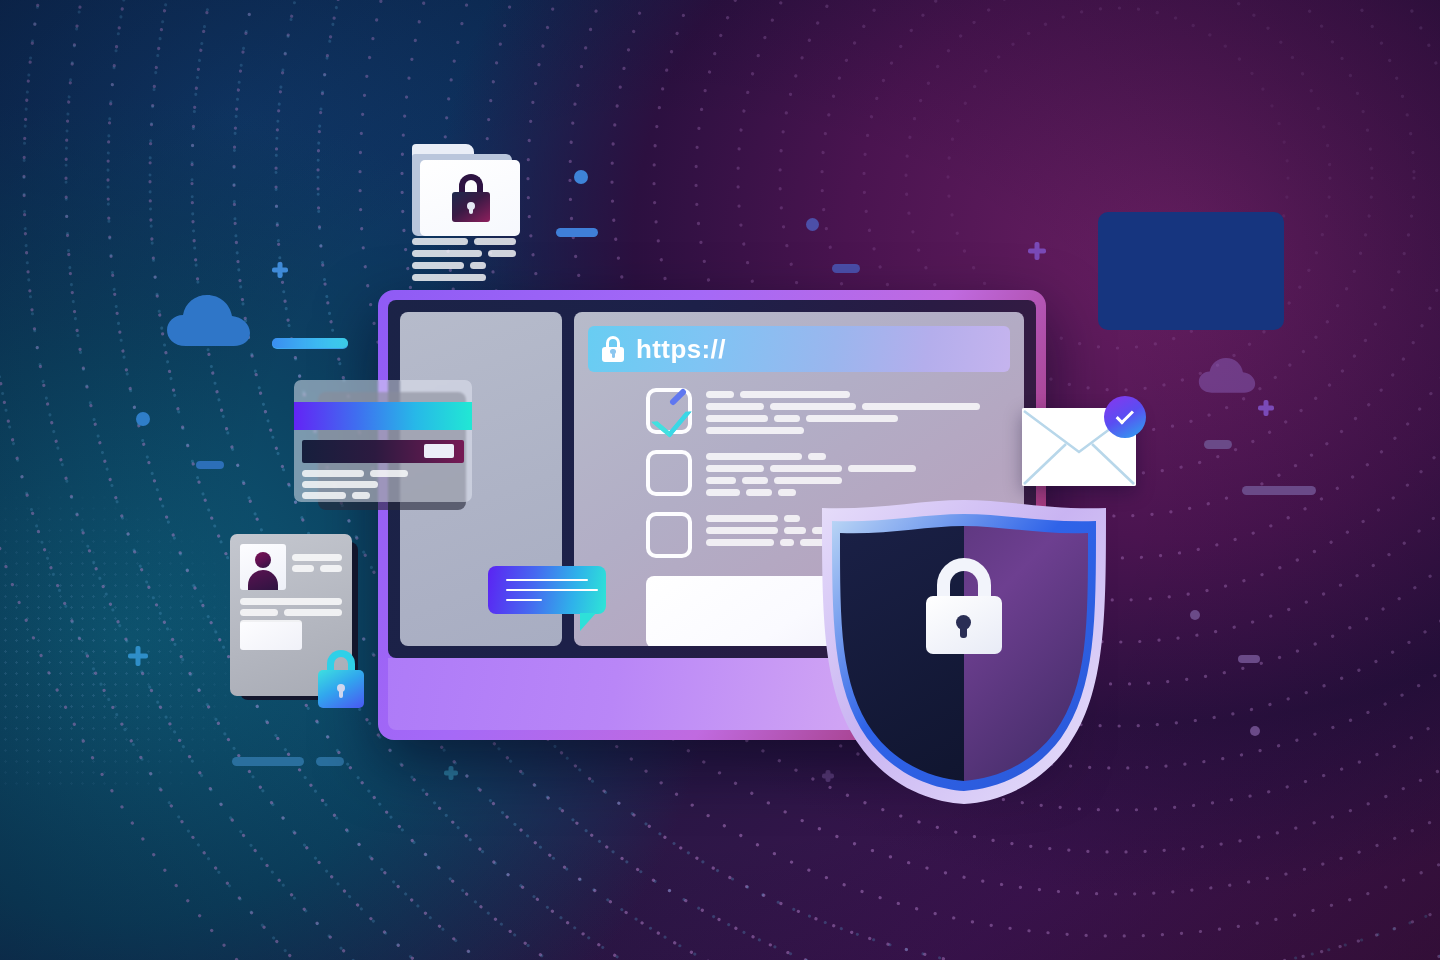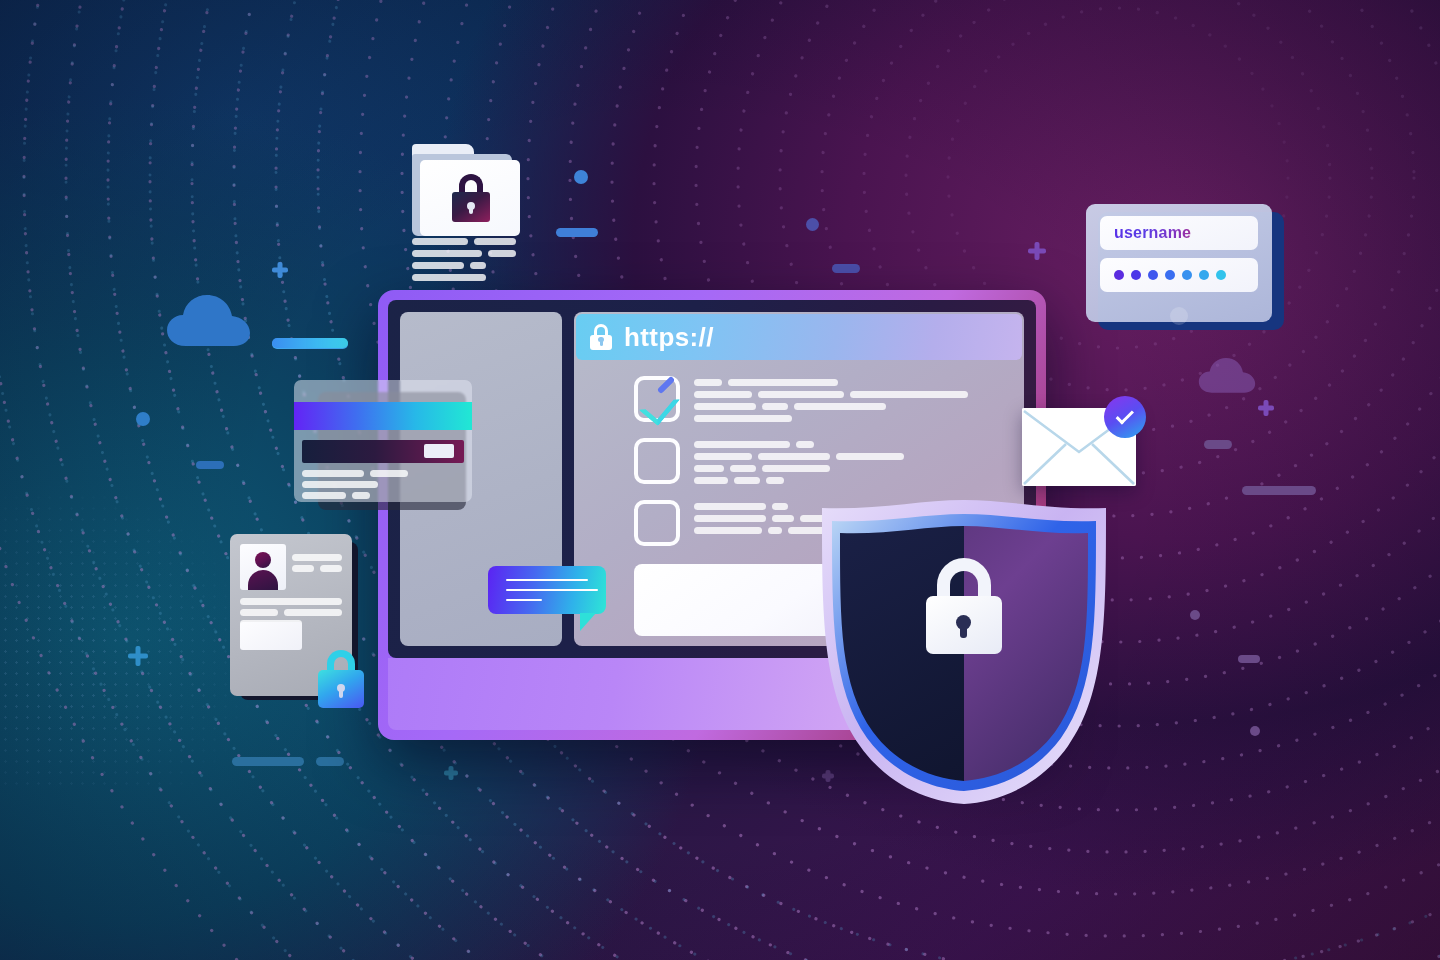--- a/index.html
+++ b/index.html
@@ -83,21 +83,21 @@
     width: 162px;
     border-radius: 8px;
     background: linear-gradient(160deg, #b6bbcb 0%, #aeb3c6 55%, #a8adc2 100%);
     flex: 0 0 162px;
   }
   .panel-right {
     flex: 1;
     position: relative;
     border-radius: 8px;
     background: linear-gradient(145deg, #b7bbca 0%, #b2aec6 40%, #b5a5c0 70%, #bfa7c4 100%);
-    padding: 2px;
+    padding: 14px;
     overflow: hidden;
   }
   
   #addressbar {
     height: 46px;
     border-radius: 6px;
     background: linear-gradient(100deg, #68cdf2 0%, #7fc4f4 28%, #9ab6ee 58%, #b4aeec 80%, #c5b4ee 100%);
     display: flex; align-items: center;
     padding: 0 14px; gap: 12px;
   }
@@ -626,37 +626,20 @@
       </div>
     <div class="whitebox"></div>
   </div>
   <div id="idlock">
     <span class="sh"></span>
       <span class="bd"></span>
       <span class="kh"></span>
   </div>
 
   <div id="login-shadow"></div>
-  <div id="login">
-    <div class="field">
-      <span class="uname">username</span>
-    </div>
-    <div class="field">
-      <span class="dots" id="pw-dots">
-          <span style="background: rgb(91, 44, 224);"></span>
-          <span style="background: rgb(76, 56, 232);"></span>
-          <span style="background: rgb(63, 87, 238);"></span>
-          <span style="background: rgb(58, 110, 241);"></span>
-          <span style="background: rgb(55, 145, 239);"></span>
-          <span style="background: rgb(52, 168, 238);"></span>
-          <span style="background: rgb(50, 195, 236);"></span>
-        </span>
-    </div>
-    <span class="home-knob"></span>
-  </div>
 
   <div id="envelope">
     <svg width="114" height="78" viewBox="0 0 114 78" xmlns="http://www.w3.org/2000/svg">
       <rect width="114" height="78" fill="#ffffff"></rect>
       <path d="M2 3 L57 44 L112 3" stroke="#b8d7ea" stroke-width="2.6" fill="none"></path>
       <path d="M2 76 L44 36" stroke="#b8d7ea" stroke-width="2.6" fill="none"></path>
       <path d="M112 76 L70 36" stroke="#b8d7ea" stroke-width="2.6" fill="none"></path>
     </svg>
   </div>
   <div id="env-badge">

